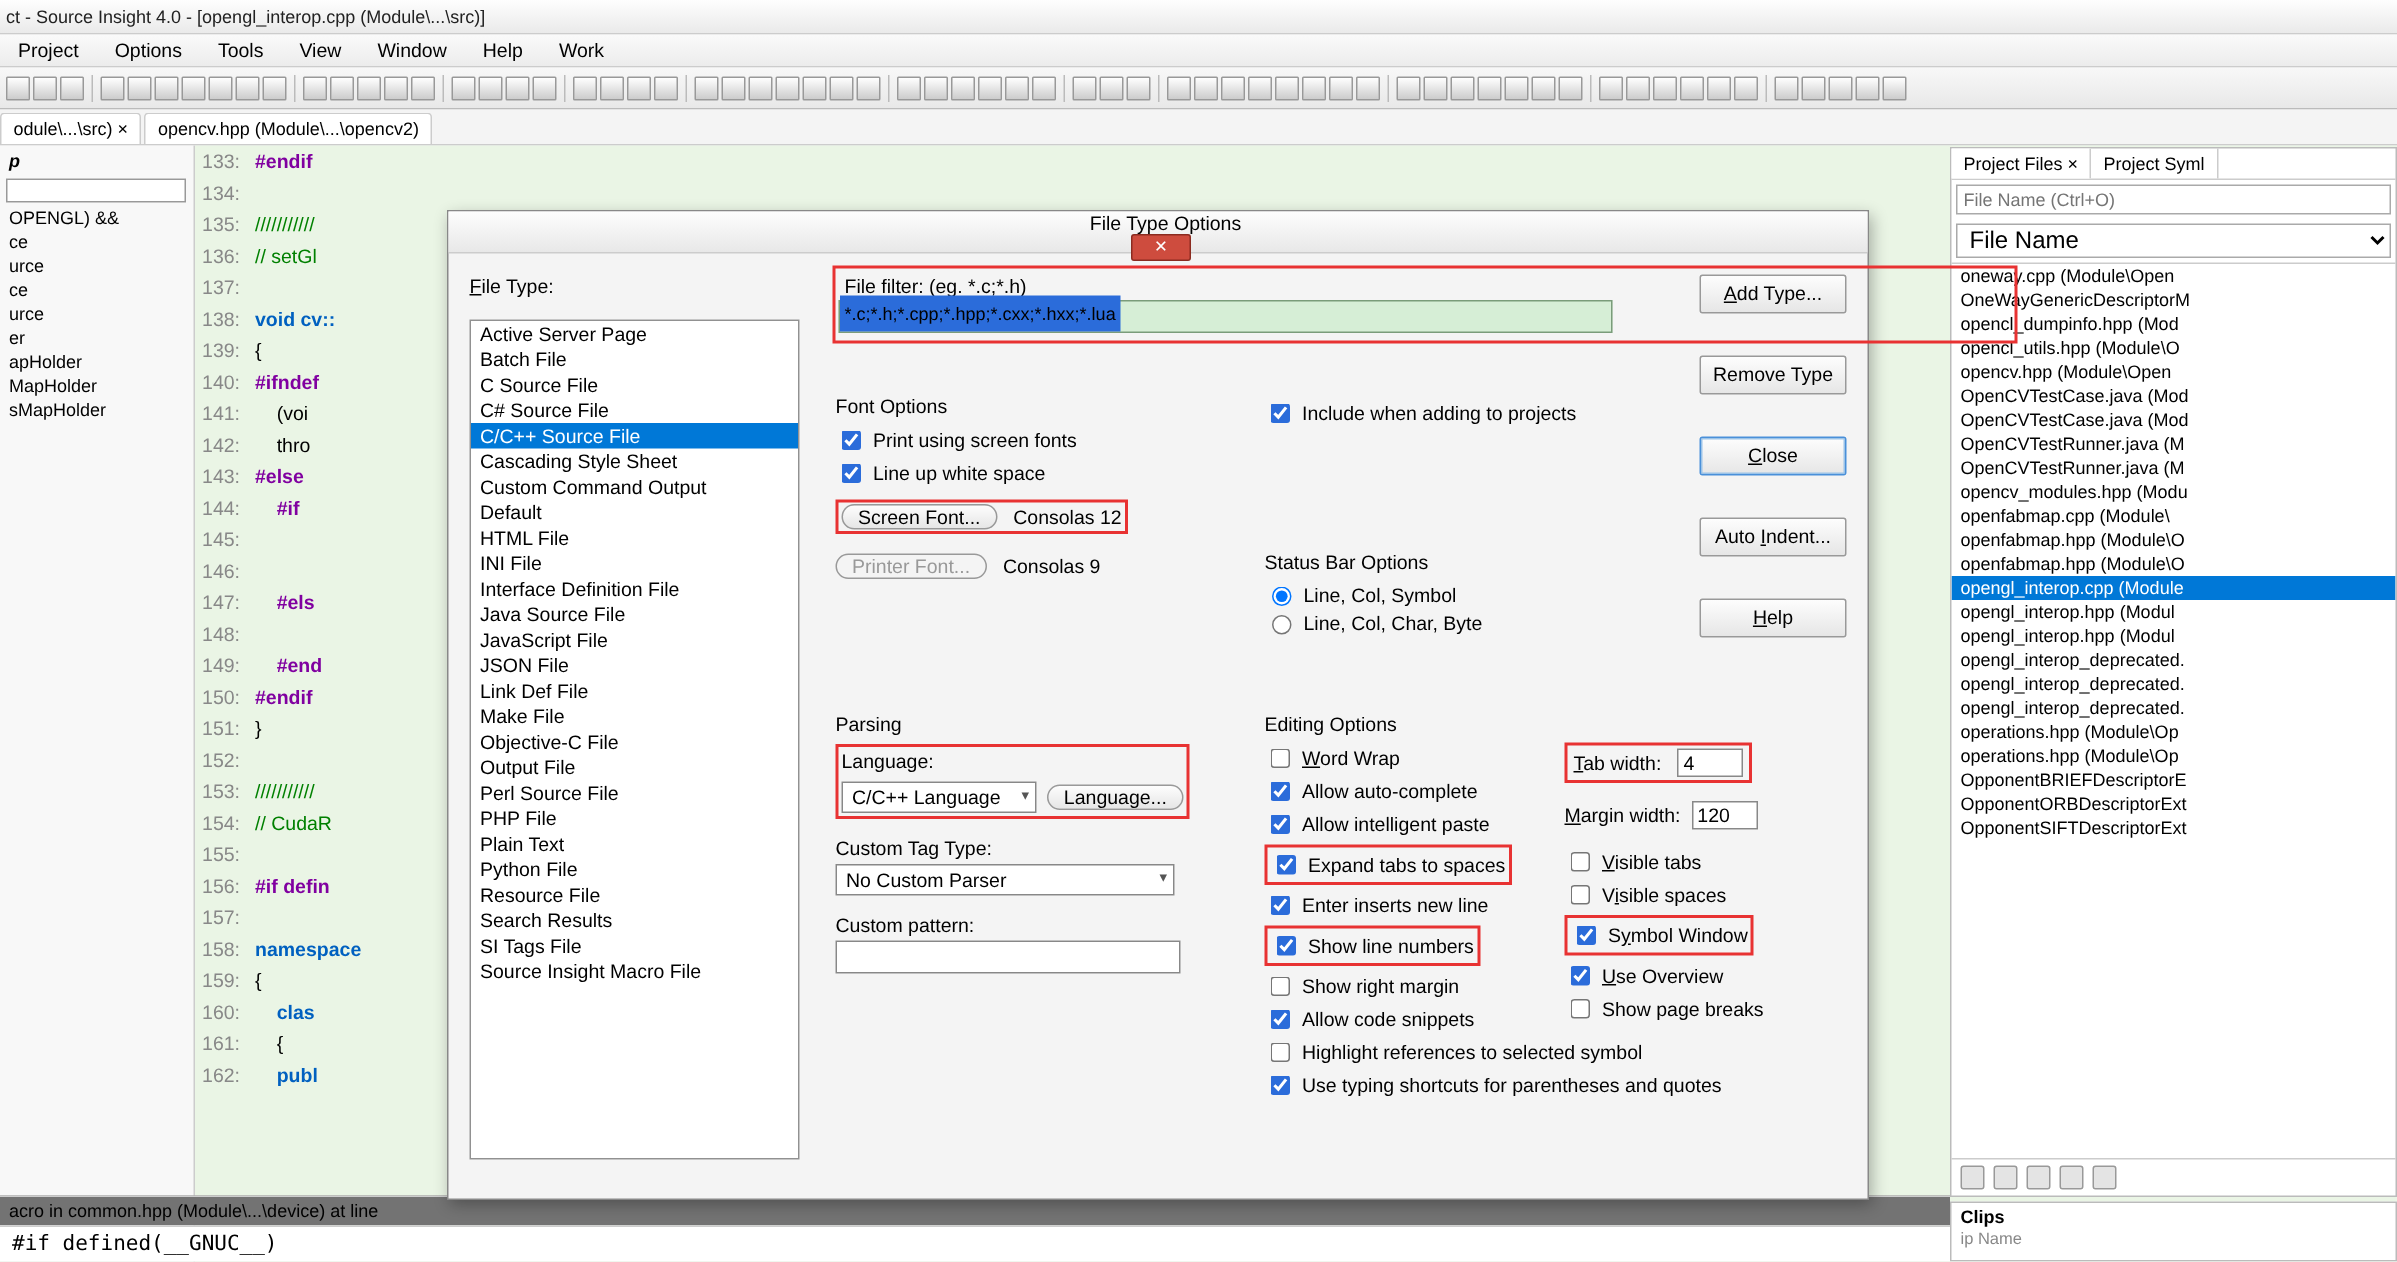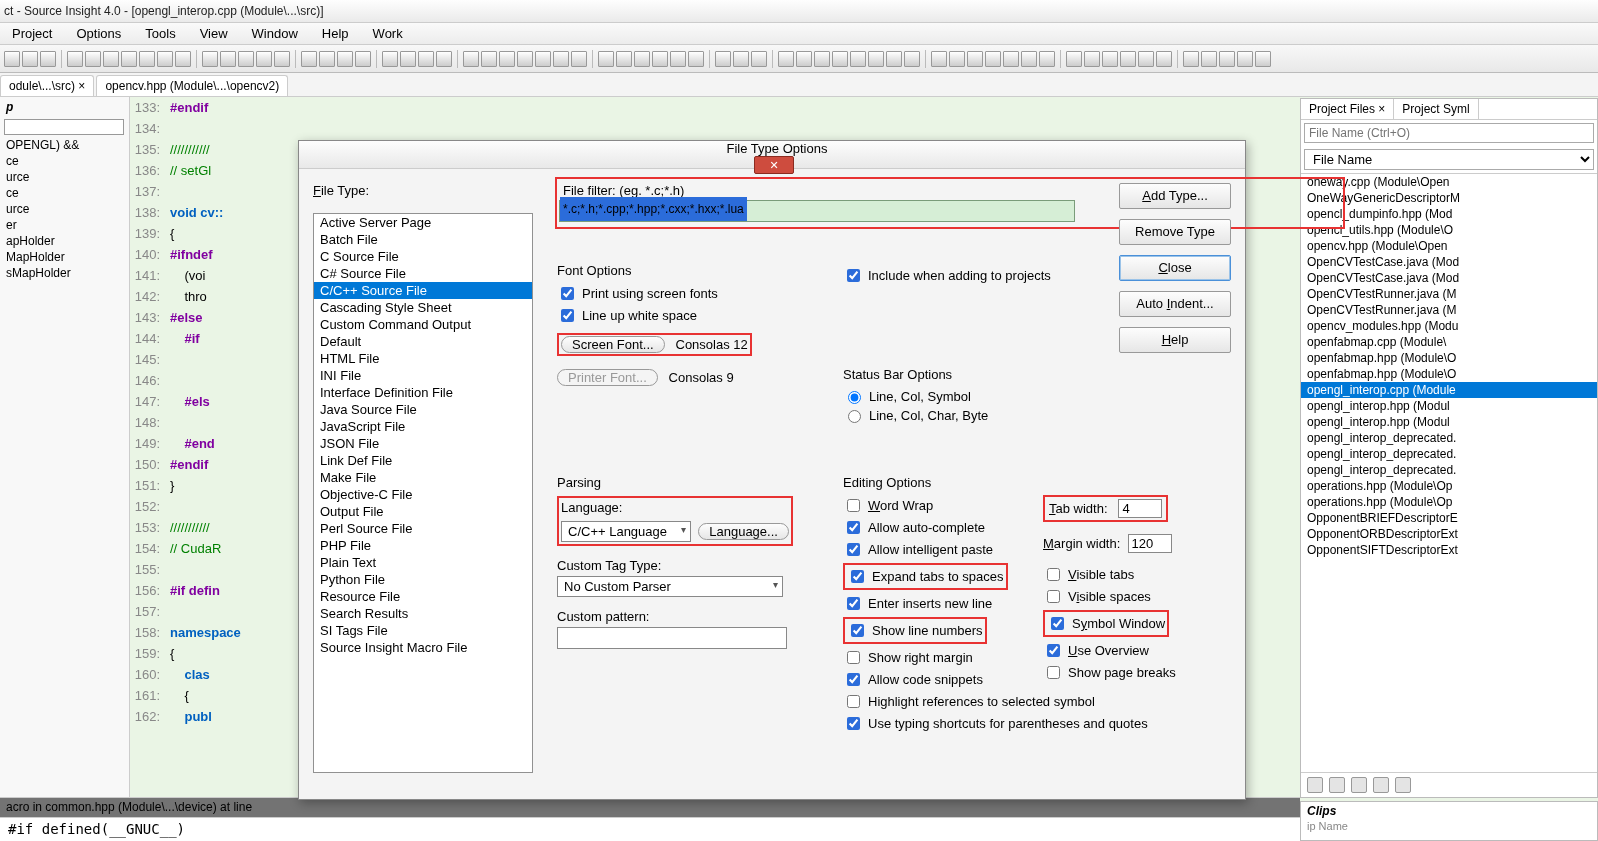--- a/index.html
+++ b/index.html
@@ -39,47 +39,47 @@
 .kw { color: #0060c0; font-weight: bold; }
 .pp { color: #8000a0; font-weight: bold; }
 .cmt { color: #008000; }
 
 
 .rightpanel { position: absolute; top: 98px; right: 0; width: 298px; height: 700px; background: #fff; border: 1px solid #bbb; font-size: 12px; display: flex; flex-direction: column; }
 .rightpanel .tabs { display: flex; border-bottom: 1px solid #ccc; }
 .rightpanel .tabs div { padding: 3px 8px; border-right: 1px solid #ccc; white-space: nowrap; }
 .rightpanel .tabs .active { background: #fff; font-weight: normal; }
 .rightpanel input { margin: 3px; padding: 2px 4px; border: 1px solid #aaa; font-size: 12px; color: #999; }
-.rightpanel select { margin: 3px; border: 1px solid #aaa; font-size: 13px; background: #fff; padding: 1px 4px; }
+.rightpanel select { margin: 3px; border: 1px solid #aaa; font-size: 16px; background: #fff; padding: 1px 4px; }
 .filelist { flex: 1; overflow-y: hidden; border-top: 1px solid #ccc; }
 .filelist div { padding: 1px 6px; white-space: nowrap; overflow: hidden; }
 .filelist .sel { background: #0078d7; color: #fff; }
 .ricons { display: flex; gap: 6px; padding: 4px 6px; border-top: 1px solid #ccc; }
 .ricons span { width:16px; height:16px; background:#e4e4e4; border:1px solid #999; border-radius:2px; }
 
 
 .clips { position: absolute; bottom: 0; right: 0; width: 298px; height: 40px; background: #fff; border: 1px solid #bbb; font-size: 12px; }
-.clips .hdr { font-style: italic; font-weight: bold; padding: 2px 6px; }
+.clips .hdr { font-weight: bold; padding: 2px 6px; }
 
 
 .status { position: absolute; bottom: 24px; left: 0; right: 298px; height: 20px; background: #737373; border-top: 1px solid #ccc; font-size: 12px; line-height: 19px; padding-left: 6px; }
 .bottomline { position: absolute; bottom: 0; left: 0; right: 298px; height: 24px; background: #fff; font-family: Consolas, monospace; font-size: 14px; line-height: 23px; padding-left: 8px; border-top: 1px solid #ccc; }
 
 
 .dialog { position: absolute; left: 298px; top: 140px; width: 948px; height: 660px; background: #f4f4f4; border: 1px solid #888; box-shadow: 2px 3px 10px rgba(0,0,0,0.3); font-size: 13px; }
 .dtitlebar { height: 28px; background: linear-gradient(#fdfdfd,#e8e8e8); border-bottom: 1px solid #ccc; display: flex; align-items: center; padding-left: 10px; font-size: 13px; justify-content: space-between; flex-direction: column; }
 .dclose { width: 40px; height: 18px; background: #ce4c3e; color: #fff; border: 1px solid #8b2b20; border-radius: 2px; text-align: center; font-size: 11px; line-height: 16px; margin-right: 6px; }
 .dbody { position: relative; padding: 12px; height: calc(100% - 28px); }
 
 .lbl { display: block; margin-bottom: 4px; }
 .ftlist { position: absolute; left: 14px; top: 44px; width: 220px; height: 560px; background: #fff; border: 1px solid #919191; overflow-y: auto; overflow-x: auto; font-size: 13px; }
 .ftlist div { padding: 1px 6px; white-space: nowrap; }
 .ftlist .sel { background: #0078d7; color: #ffffff; }
 
-.dbtn { display: block; width: 112px; height: 26px; background: linear-gradient(#fdfdfd,#e6e6e6); border: 1px solid #999; border-radius: 2px; font-size: 13px; text-align: center; line-height: 24px; margin-bottom: 10px; }
+.dbtn { display: block; width: 98px; height: 26px; background: linear-gradient(#fdfdfd,#e6e6e6); border: 1px solid #999; border-radius: 2px; font-size: 13px; text-align: center; line-height: 24px; margin-bottom: 28px; }
 .dbtn u { text-decoration: underline; }
 .dbtn.def { border: 1px solid #4a90d9; box-shadow: 0 0 0 1px #9bc3e8 inset; }
 
 .rbox { border: 2px solid #e83232; padding: 2px; display: inline-block; }
 .filterbox { position: absolute; left: 256px; top: 8px; width: 790px; height: 52px; }
 .filterinput { width: 516px; height: 22px; background: #d6eed6; border: 1px solid #7a9c7a; }
 .filterinput span { background: #2b6cda; color: #000000; padding: 5px 3px; font-size: 12px; }
 
 .section { position: absolute; color: #000; }
 .section .sectitle { font-size: 13px; margin-bottom: 6px; }

